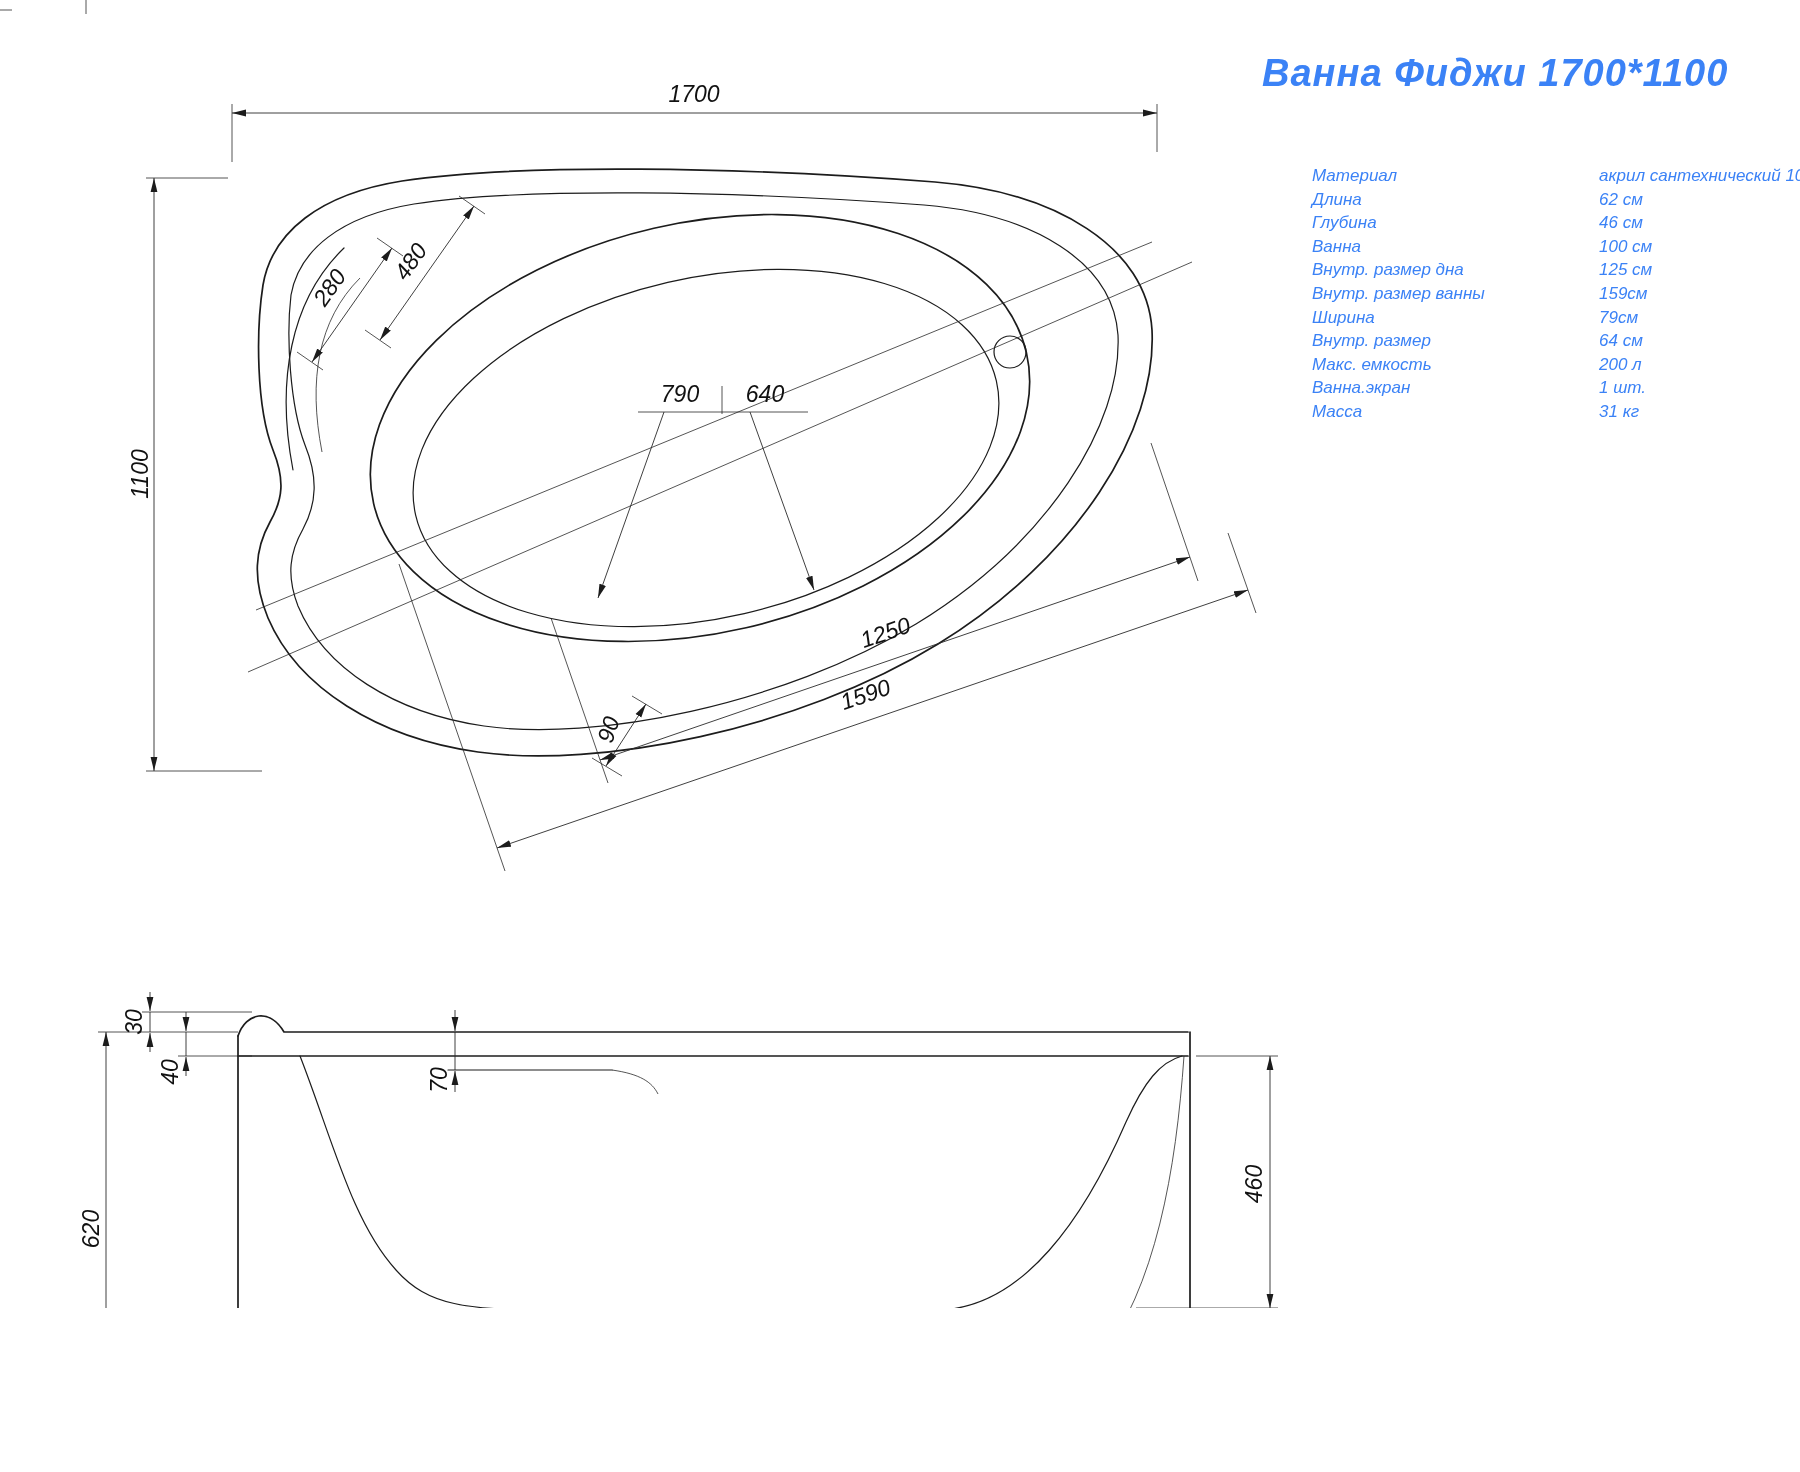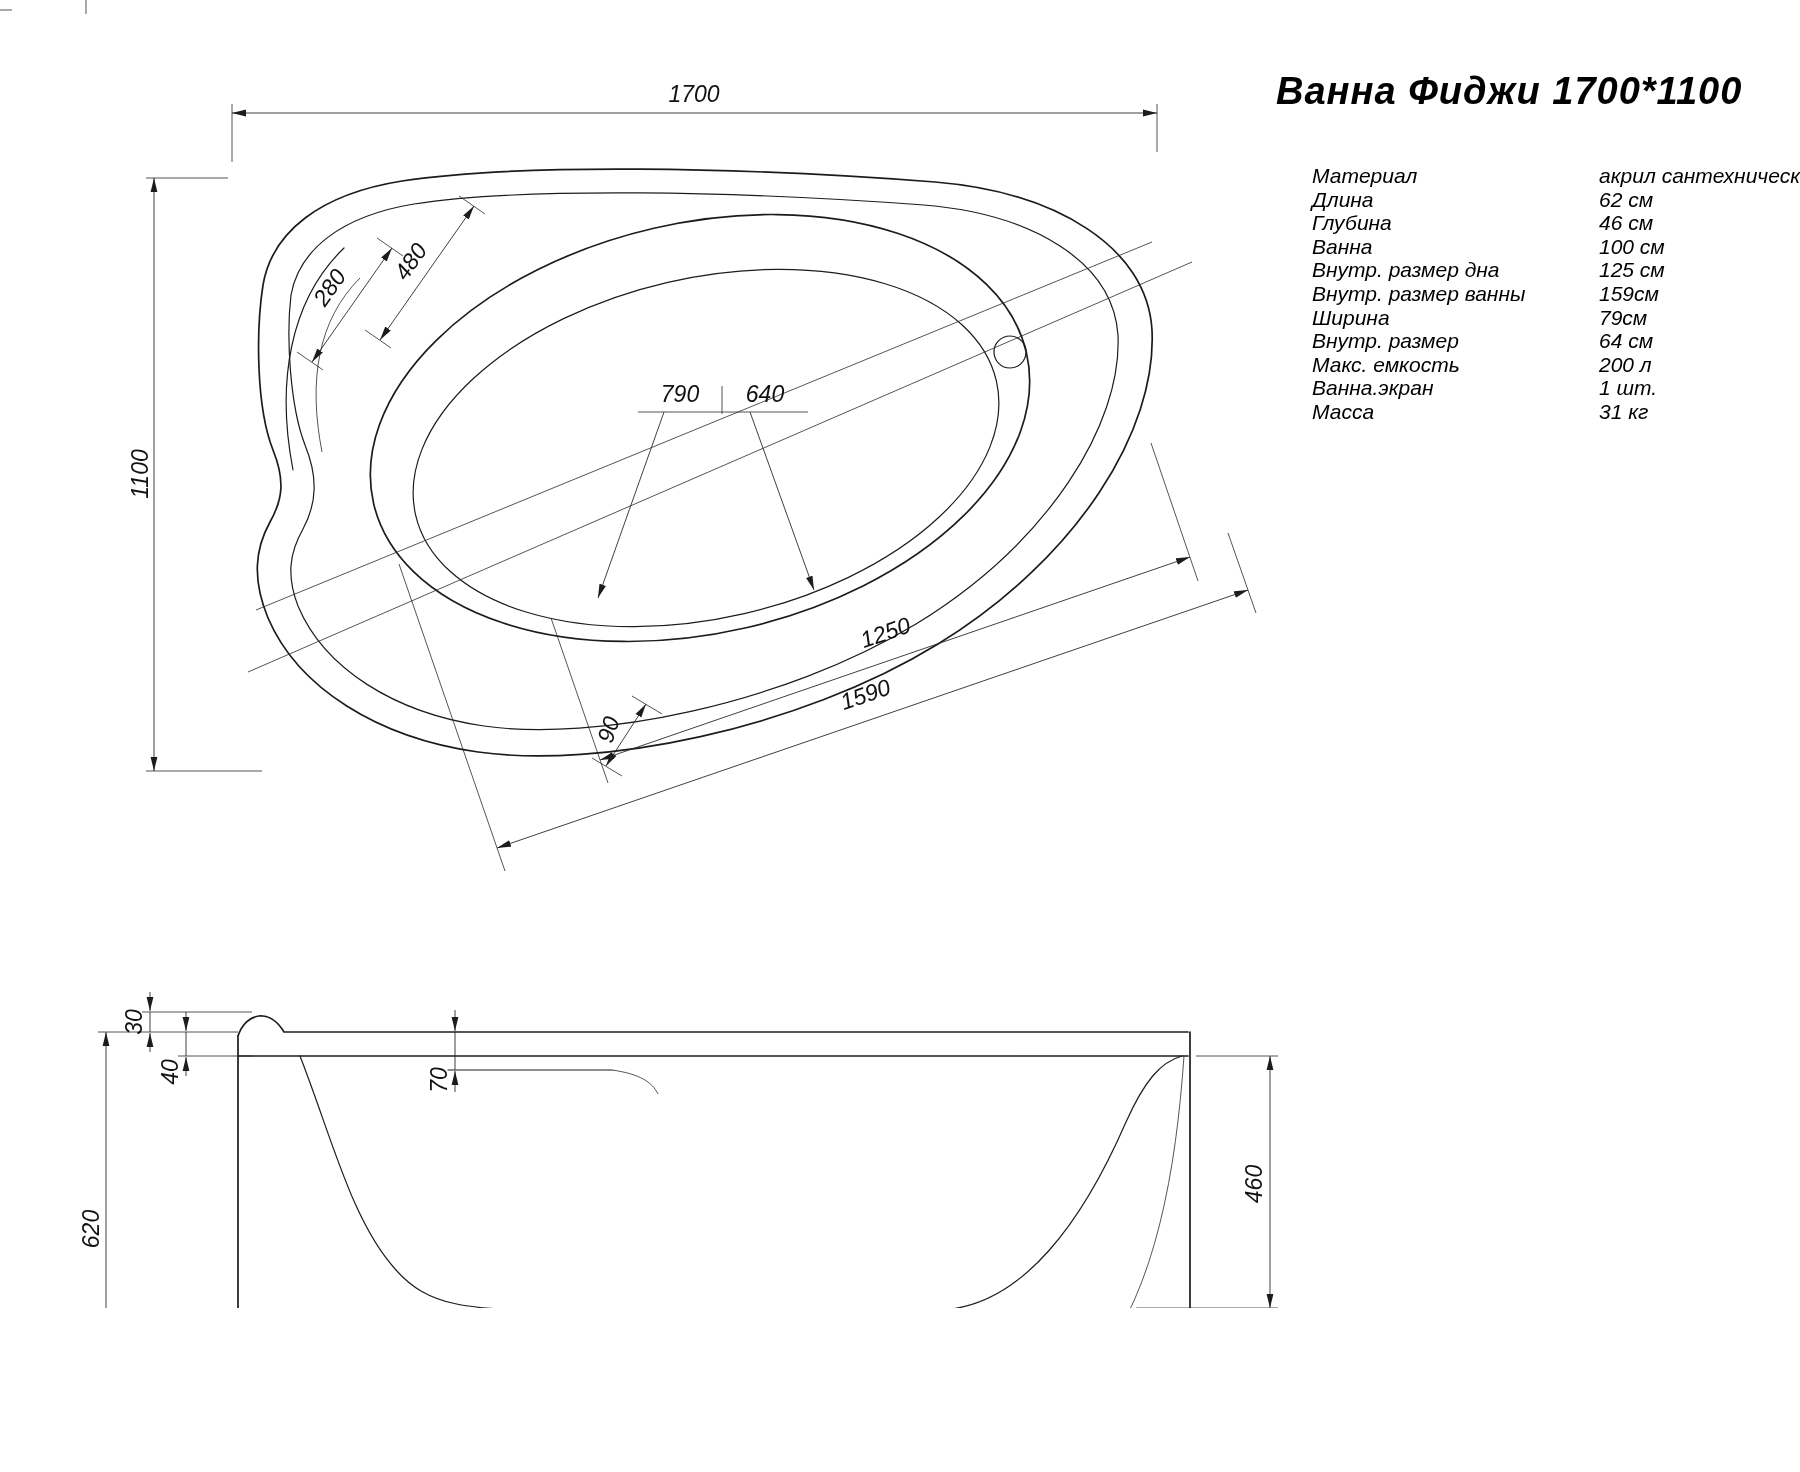--- a/index.html
+++ b/index.html
@@ -1,22 +1,22 @@
 <!DOCTYPE html>
 <html><head>
 <meta charset="utf-8">
 <style>
   html,body{margin:0;padding:0;background:#ffffff;}
   .page{position:relative;width:1800px;height:1308px;background:#fff;
-        font-family:"Liberation Sans",sans-serif;color:#000000;overflow:hidden;}
+        font-family:"Liberation Sans",sans-serif;color:#3b82f6;overflow:hidden;}
   .page svg{position:absolute;left:0;top:0;}
-  .title{position:absolute;left:1262px;top:70px;font-size:38px;font-style:italic;
-         font-weight:bold;letter-spacing:1px;white-space:nowrap;margin-left:14px;}
+  .title{position:absolute;left:1262px;top:52px;font-size:38px;font-style:italic;
+         font-weight:bold;letter-spacing:1px;white-space:nowrap;}
   .specs{position:absolute;left:1312px;top:164px;width:448px;font-style:italic;
-         font-size:21px;line-height:23.6px;}
+         font-size:17px;line-height:23.6px;}
   .spec-row{display:flex;}
   .spec-label{flex:0 0 287px;white-space:nowrap;}
   .spec-value{flex:1 1 auto;white-space:nowrap;}
   .spec-row.r0 .spec-value{text-align:right;}
   .ln{fill:none;stroke:#1c1c1c;stroke-width:1.7;stroke-linejoin:round;stroke-linecap:round;}
   .md{fill:none;stroke:#1c1c1c;stroke-width:1.2;stroke-linejoin:round;stroke-linecap:round;}
   .thin{fill:none;stroke:#2a2a2a;stroke-width:0.8;}
   .dim{fill:none;stroke:#2a2a2a;stroke-width:0.9;}
   .dimtxt{font-family:"Liberation Sans",sans-serif;font-style:italic;font-size:23px;
           fill:#111;text-anchor:middle;}

